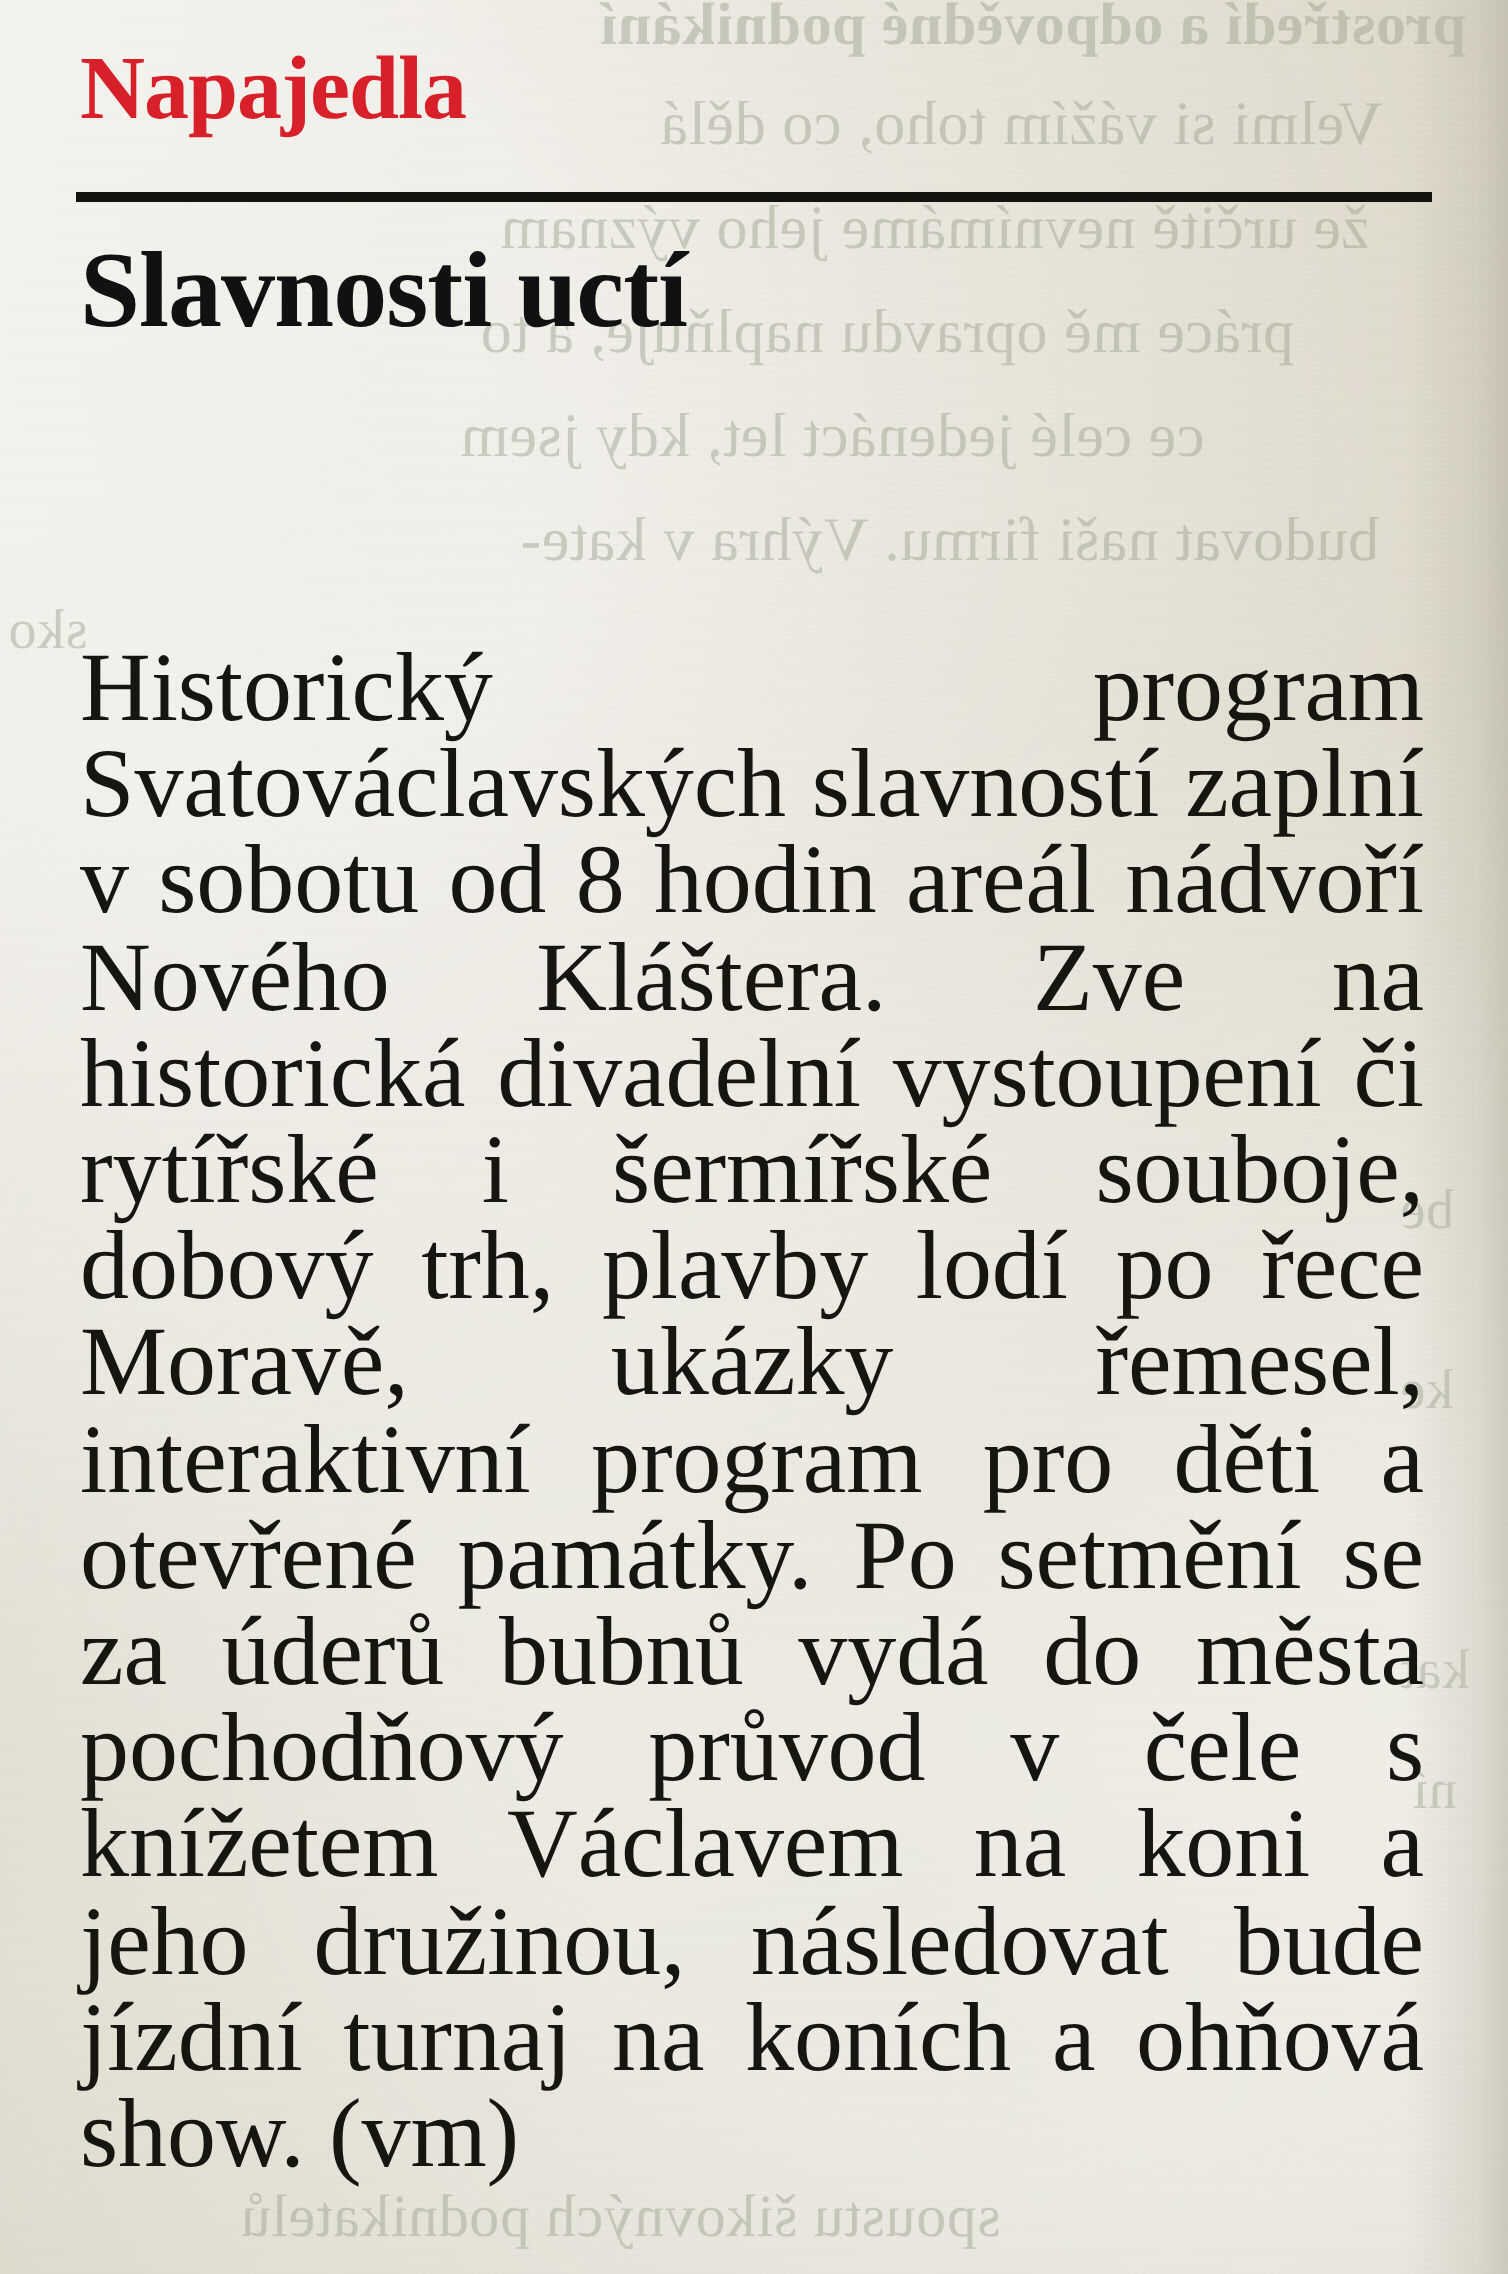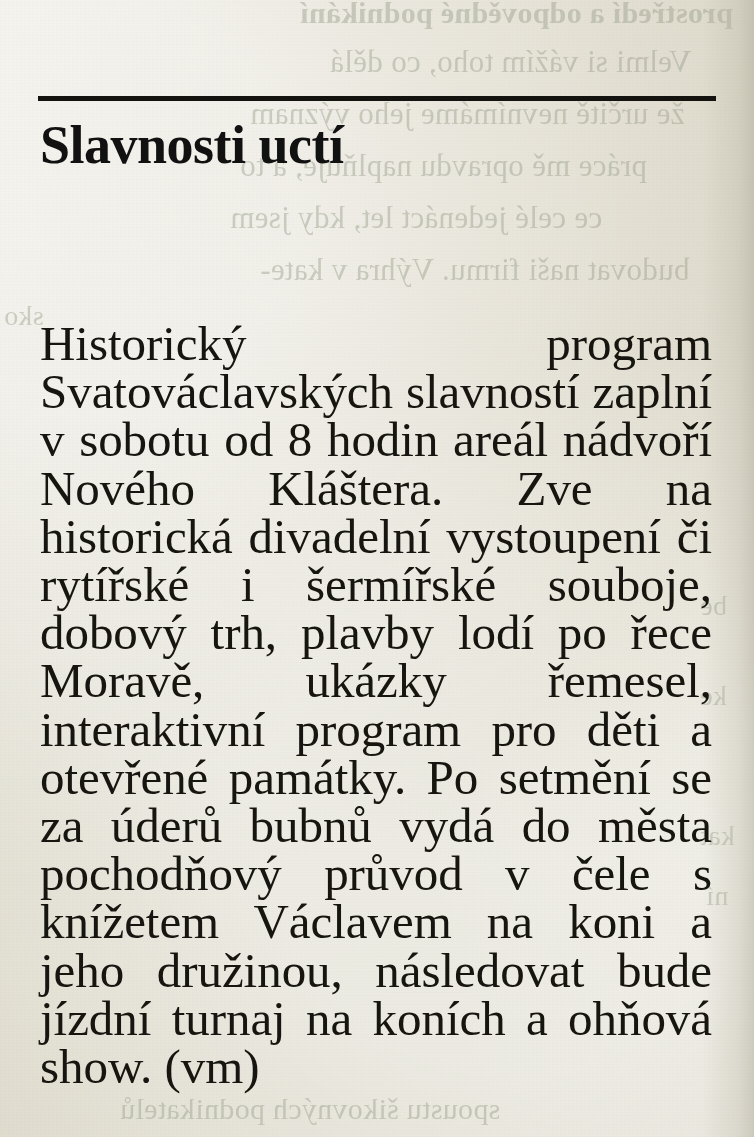--- a/index.html
+++ b/index.html
@@ -138,20 +138,21 @@
   <div class="bt" style="left:700px; top:680px; font-size:28px;">ke</div>
   <div class="bt" style="left:700px; top:820px; font-size:28px;">kat</div>
   <div class="bt" style="left:706px; top:880px; font-size:28px;">ní</div>
   <div class="bt" style="left:120px; top:1092px; font-size:30px;">spoustu šikovných podnikatelů</div>
 </div>
 
 <div class="edge-column"></div>
 
 <div class="clipping">
 
+  <div class="kicker">Napajedla</div>
 
   <div class="rule"></div>
 
   <div class="headline">
     <div>Slavnosti uctí</div>
   </div>
 
   <div class="body">
     <p>Historický program Svatováclavských slavností zaplní v sobotu od 8 hodin areál nádvoří Nového Kláštera. Zve na historická divadelní vystoupení či rytířské i šermířské souboje, dobový trh, plavby lodí po řece Moravě, ukázky řemesel, interaktivní program pro děti a otevřené památky. Po setmění se za úderů bubnů vydá do města pochodňový průvod v čele s knížetem Václavem na koni a jeho družinou, následovat bude jízdní turnaj na koních a ohňová show. (vm)</p>
   </div>

